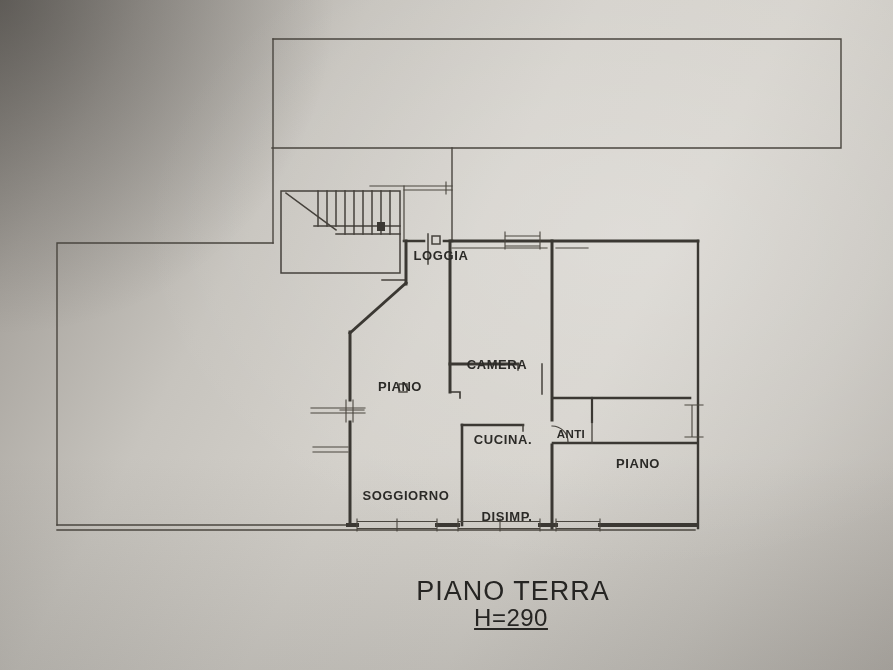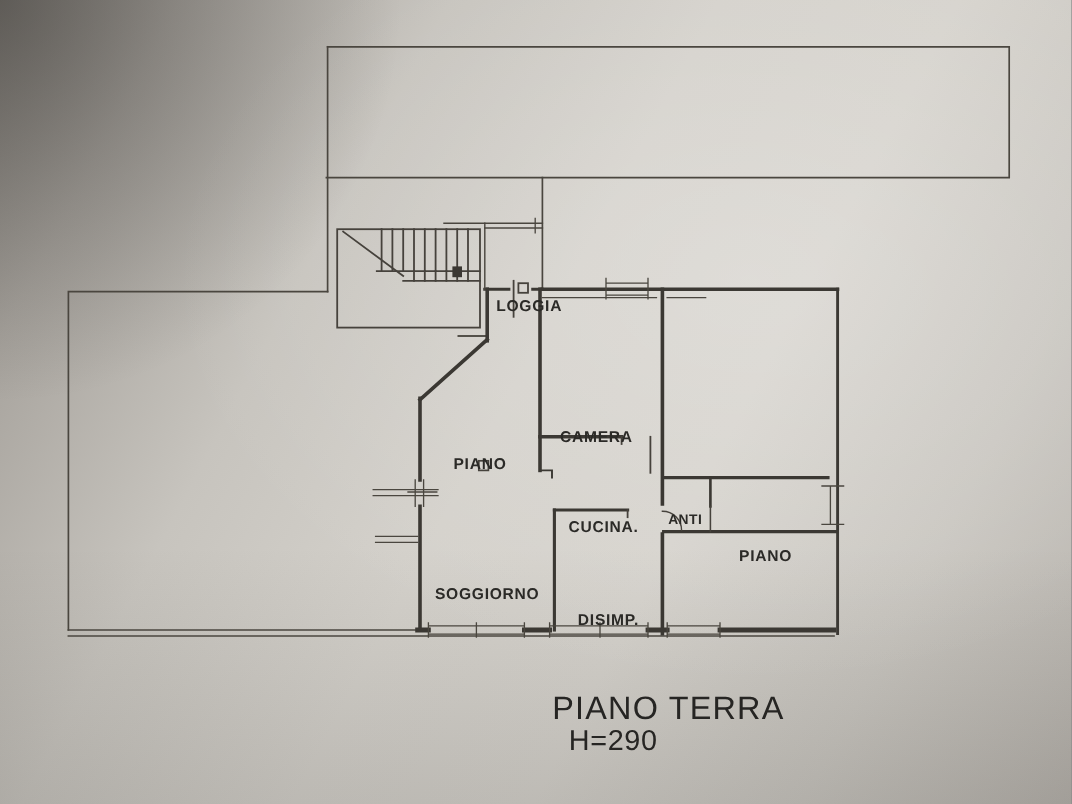--- a/index.html
+++ b/index.html
@@ -26,22 +26,22 @@
     margin-top:40px;
   }
   .room-label.small{font-size:11.5px;letter-spacing:0.4px;}
   .caption{
     position:absolute;
     transform:translate(-50%,-50%);
     color:#262523;
     white-space:nowrap;
     letter-spacing:1px;
   }
-  .caption.title{font-size:27px;font-weight:500;margin-left:44px;}
-  .caption.height{font-size:24px;font-weight:500;letter-spacing:0.5px;}
+  .caption.title{font-size:27px;font-weight:500;}
+  .caption.height{font-size:24px;font-weight:500;letter-spacing:0.5px;text-decoration:underline;}
 </style>
 </head>
 <body>
 
 <div class="photo">
 
   <svg class="plan" width="893" height="670" viewBox="0 0 893 670">
 
     <g stroke="#4a463f" stroke-width="1.4" fill="none" stroke-linecap="square">
 

